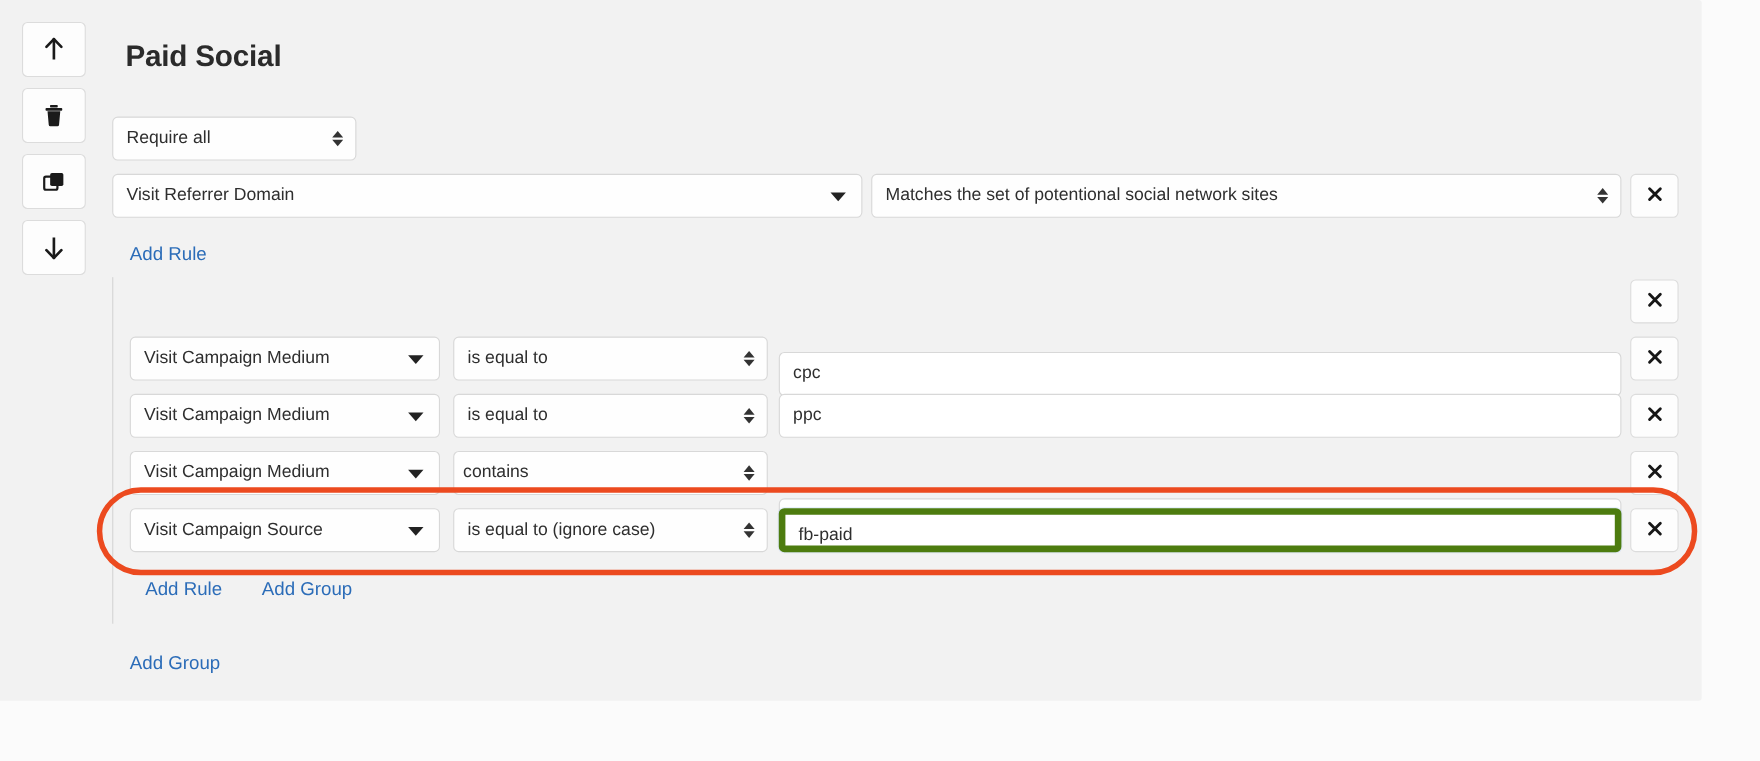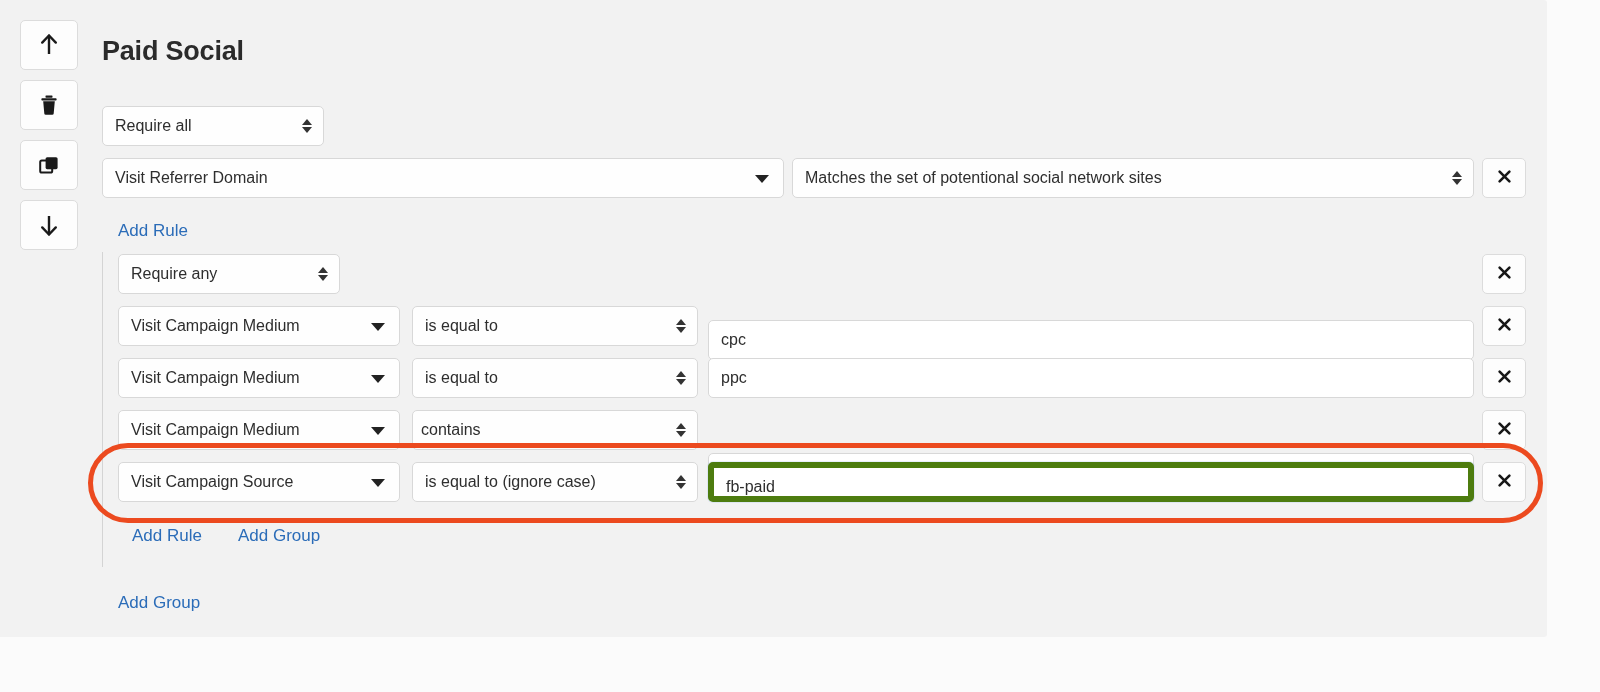--- a/index.html
+++ b/index.html
@@ -56,21 +56,21 @@
   
   #content {
     position: absolute;
     left: 102px;
     top: 0;
     right: 0;
     bottom: 0;
   }
   #page-title {
     position: absolute;
-    left: 0;
+    left: 12px;
     top: 38px;
     font-size: 27px;
     font-weight: bold;
     color: #2b2b2b;
     letter-spacing: -0.2px;
     line-height: 1;
   }
 
   
   .ctl {
@@ -269,21 +269,20 @@
         <svg width="15" height="15" viewBox="0 0 15 15">
           <path d="M2.6 2.6 L12.4 12.4 M12.4 2.6 L2.6 12.4" stroke="#171717" stroke-width="2.6" stroke-linecap="round"></path>
         </svg>
       </span>
     </button>
 
     <div class="link abs" id="root-add-rule">Add Rule</div>
 
     <div id="group-line"></div>
 
-    <div class="ctl sel-native abs" id="group-combinator">Require any</div>
 
     <button class="x-btn abs" id="group-remove">
       <span>
         <svg width="15" height="15" viewBox="0 0 15 15">
           <path d="M2.6 2.6 L12.4 12.4 M12.4 2.6 L2.6 12.4" stroke="#171717" stroke-width="2.6" stroke-linecap="round"></path>
         </svg>
       </span>
     </button>
 
     <div id="group-rules">

